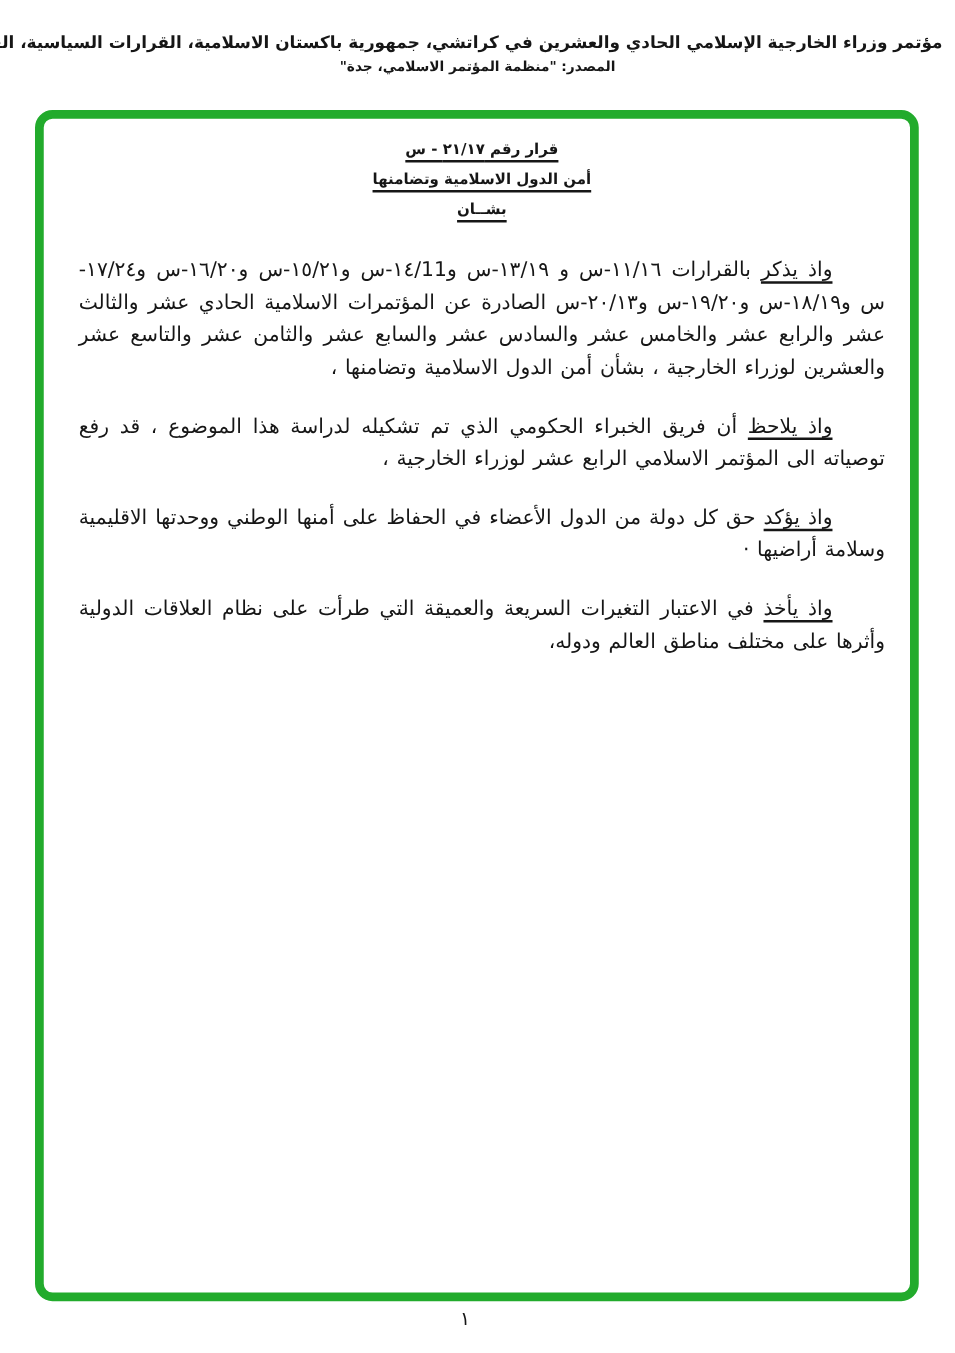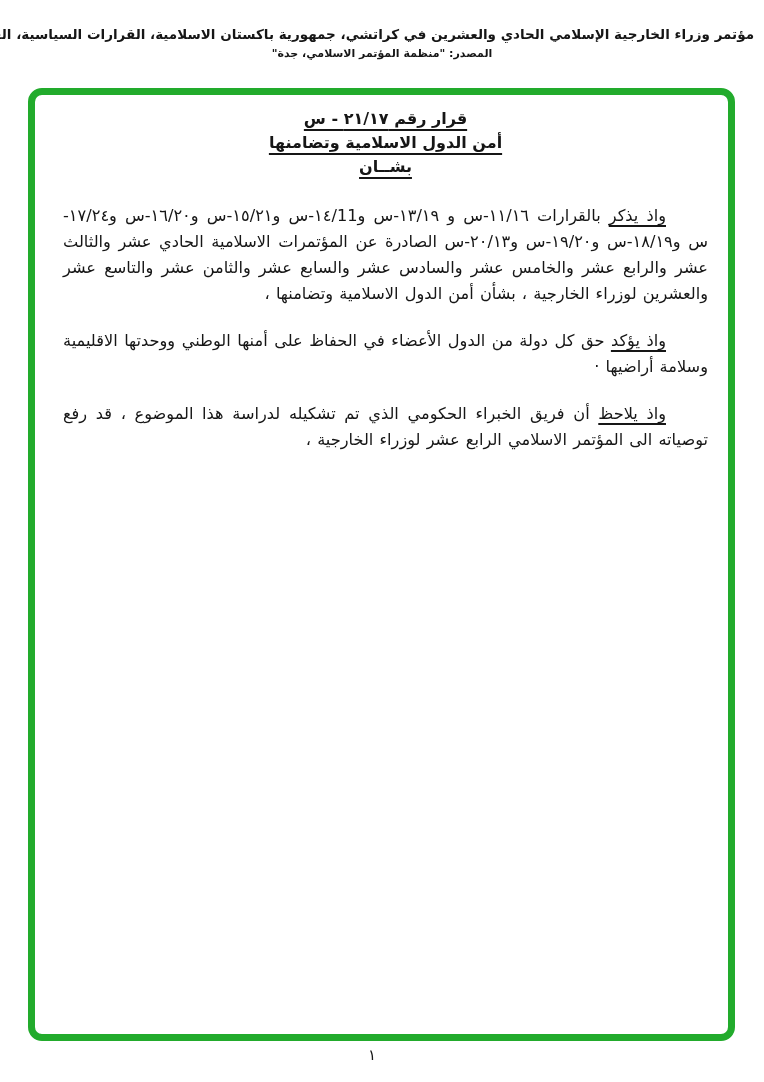--- a/index.html
+++ b/index.html
@@ -44,21 +44,21 @@
     border-radius: 14px;
     background: #ffffff;
     padding: 12px 20px 0 28px;
     direction: rtl;
   }
   .title-block {
     text-align: center;
     margin-bottom: 24px;
   }
   .title-line {
-    font-size: 16px;
+    font-size: 12px;
     font-weight: bold;
     line-height: 24px;
     text-decoration: underline;
     text-underline-offset: 5px;
     text-decoration-thickness: 1.5px;
     margin: 0 auto;
   }
   .body-text { font-size: 16.2px; }
   .para {
     margin: 0 0 21px 0;
@@ -100,22 +100,23 @@
       <div class="title-line">أمن الدول الاسلامية وتضامنها</div>
       <div class="title-line">بشــان</div>
     </div>
 
 
 
 
 
     <p class="para"><span class="lead">واذ يذكر</span><span class="body-text"> بالقرارات ١١/١٦-س و ١٣/١٩-س و١٤/11-س و١٥/٢١-س و١٦/٢٠-س و١٧/٢٤-س و١٨/١٩-س و١٩/٢٠-س و٢٠/١٣-س الصادرة عن المؤتمرات الاسلامية الحادي عشر والثالث عشر والرابع عشر والخامس عشر والسادس عشر والسابع عشر والثامن عشر والتاسع عشر والعشرين لوزراء الخارجية ، بشأن أمن الدول الاسلامية وتضامنها ،</span></p>
 
+    <p class="para"><span class="lead">واذ يلاحظ</span><span class="body-text"> أن فريق الخبراء الحكومي الذي تم تشكيله لدراسة هذا الموضوع ، قد رفع توصياته الى المؤتمر الاسلامي الرابع عشر لوزراء الخارجية ،</span></p>
+
     <p class="para"><span class="lead">واذ يؤكد</span><span class="body-text"> حق كل دولة من الدول الأعضاء في الحفاظ على أمنها الوطني ووحدتها الاقليمية وسلامة أراضيها ·</span></p>
 
-    <p class="para"><span class="lead">واذ يلاحظ</span><span class="body-text"> أن فريق الخبراء الحكومي الذي تم تشكيله لدراسة هذا الموضوع ، قد رفع توصياته الى المؤتمر الاسلامي الرابع عشر لوزراء الخارجية ،</span></p>
-
+    <p class="para"><span class="lead">واذ يأخذ</span><span class="body-text"> في الاعتبار التغيرات السريعة والعميقة التي طرأت على نظام العلاقات الدولية وأثرها على مختلف مناطق العالم ودوله،</span></p>
 
   </div>
 
   <div class="page-number">١</div>
 
 </div>
 
 </body></html>

